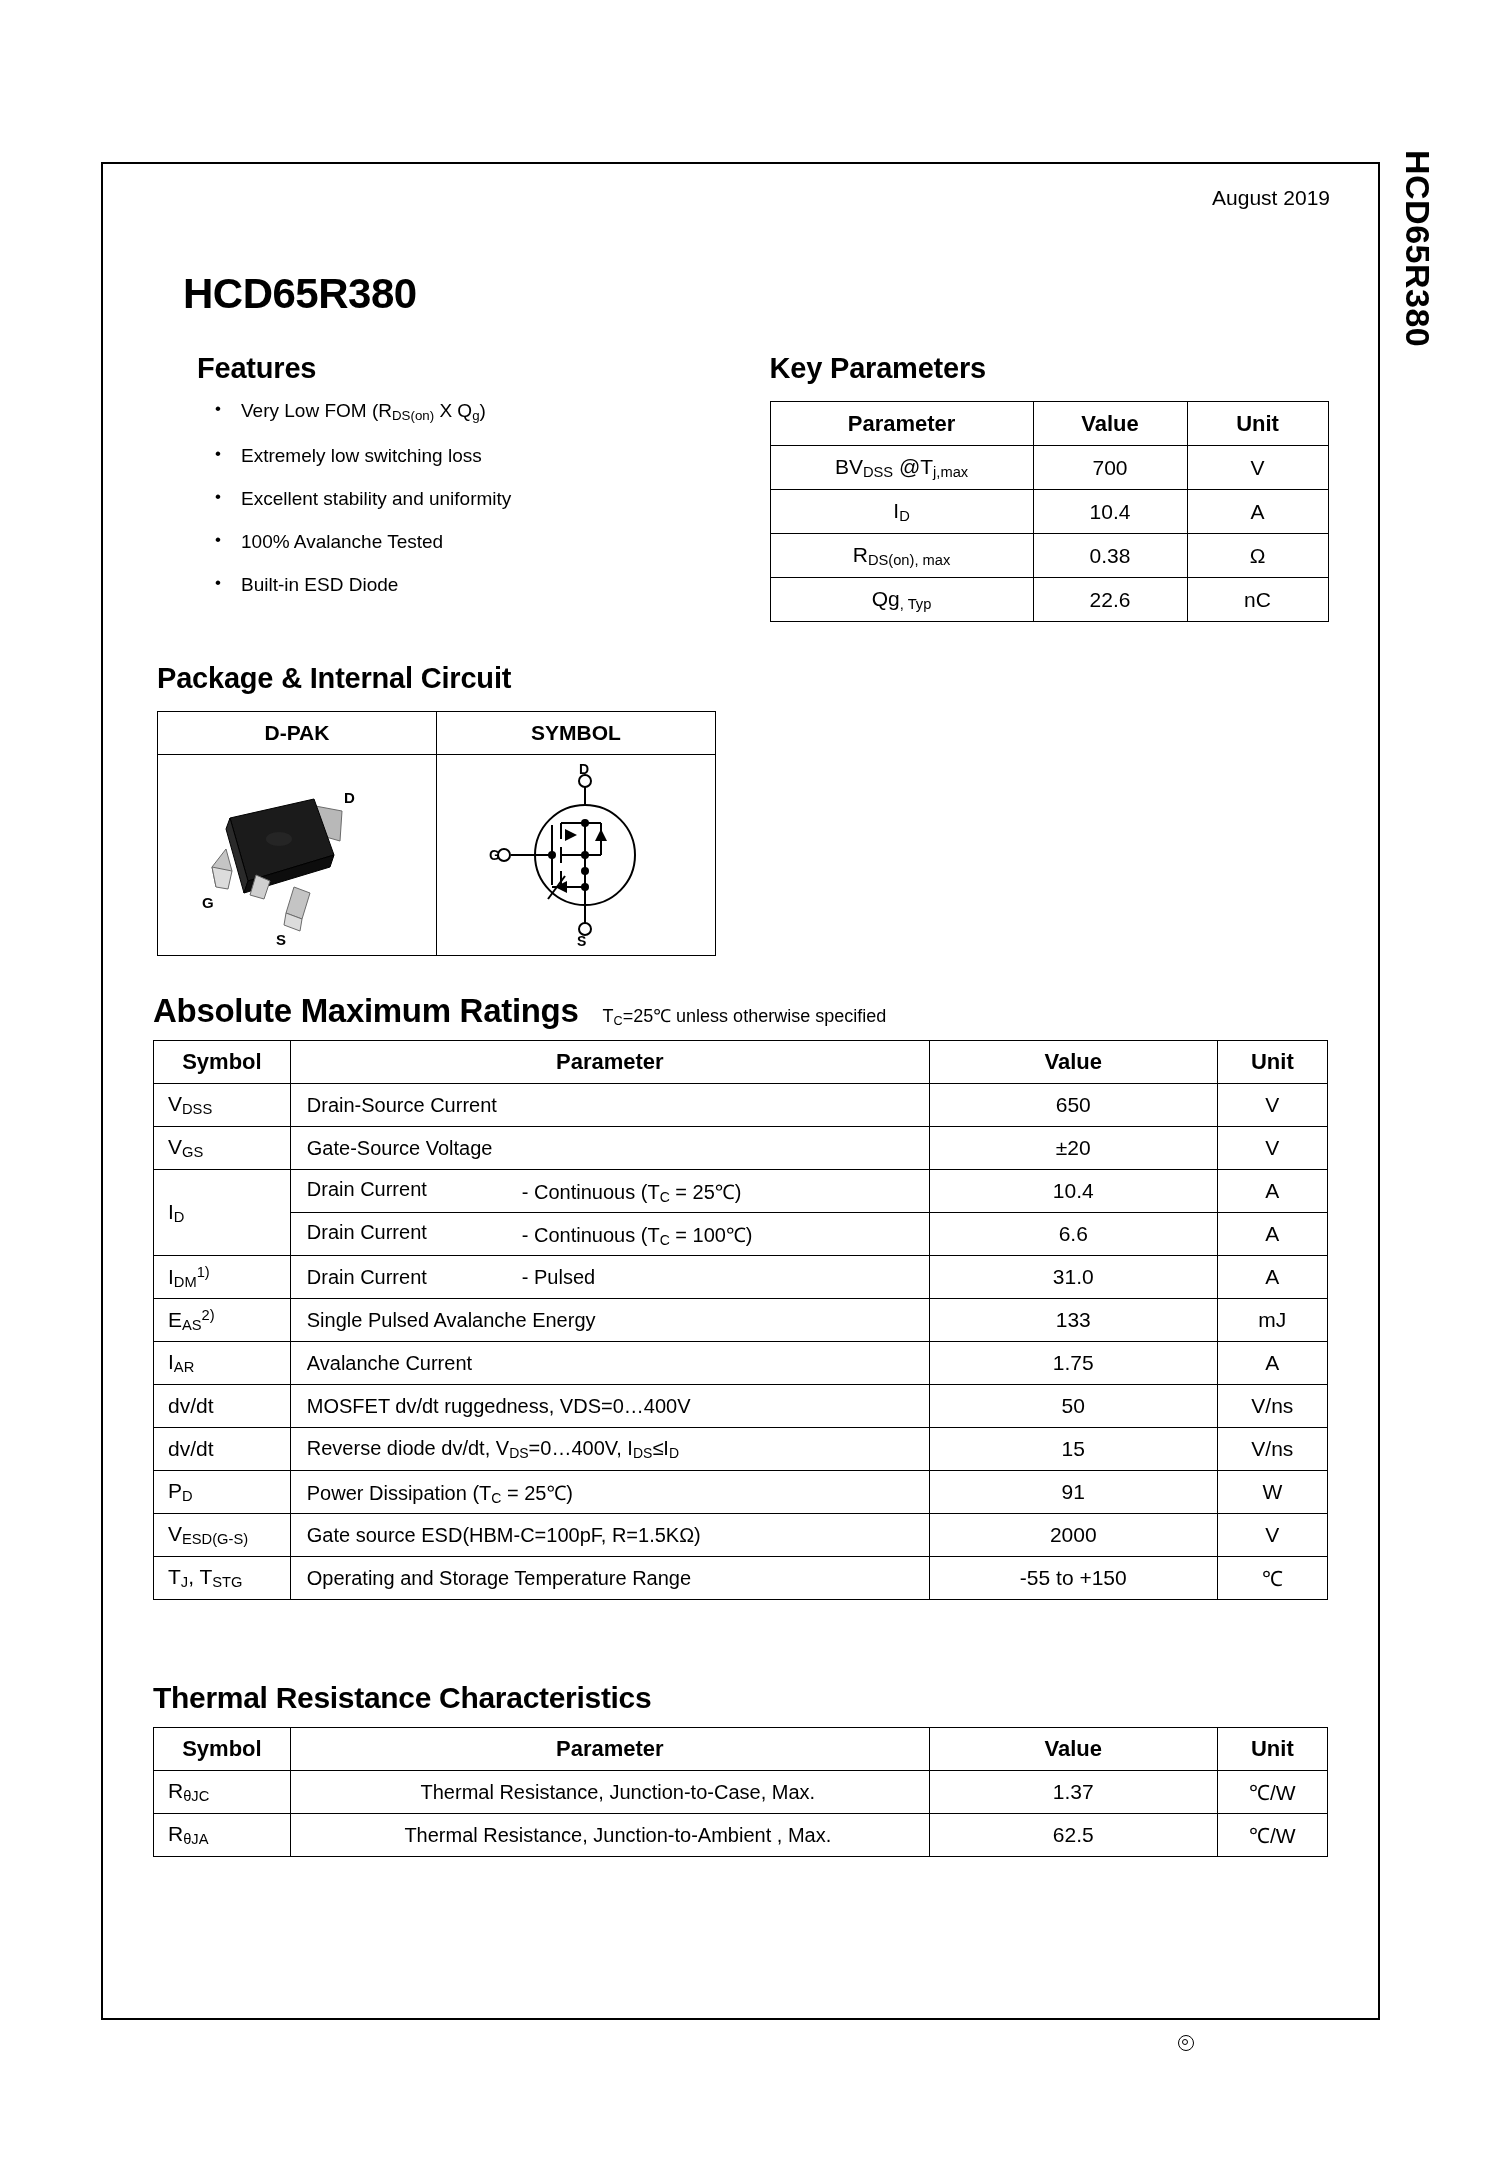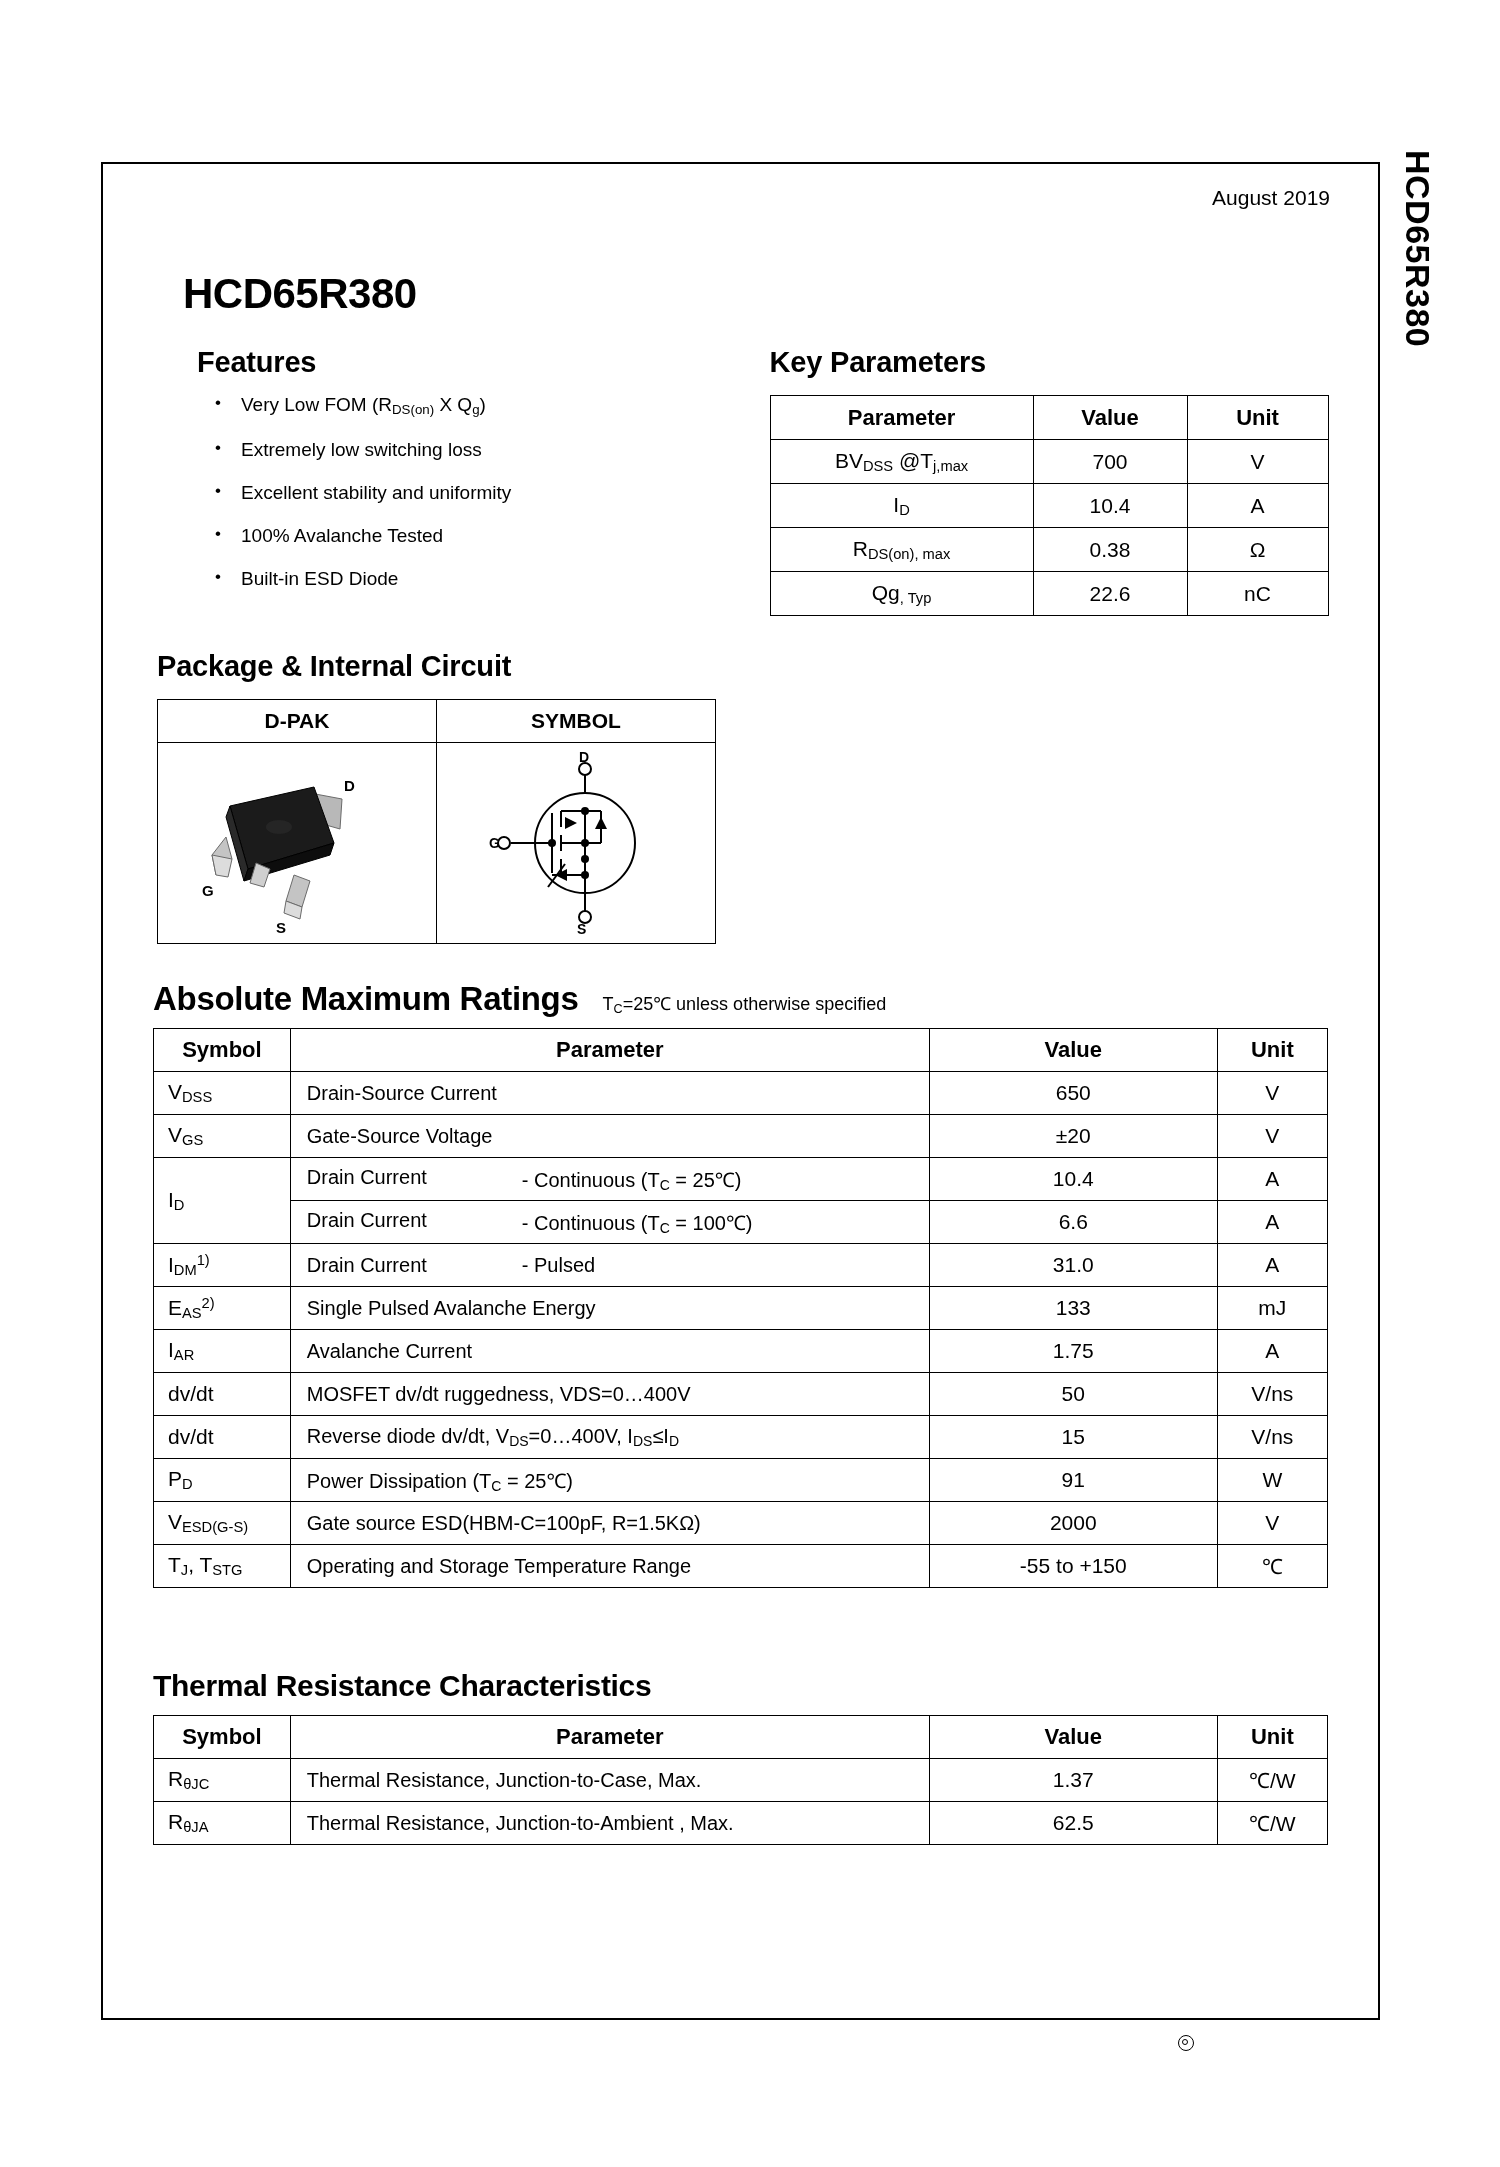--- a/index.html
+++ b/index.html
@@ -79,21 +79,21 @@
     display: flex;
     margin-top: 30px;
   }
   .col-left  { width: 616px; padding-left: 56px; box-sizing: border-box; }
   .col-right { width: 590px; padding-left: 16px; box-sizing: border-box; }
 
   .sec-head {
     font-size: 29px;
     font-weight: bold;
     letter-spacing: -0.2px;
-    margin: 0 0 16px 0;
+    margin: 6px 0 16px 0;
   }
 
   ul.bullets {
     list-style: none;
     margin: 0;
     padding: 0;
   }
   ul.bullets li {
     font-size: 19px;
     line-height: 1.0;
@@ -177,21 +177,21 @@
   .par-inner { display: flex; }
   .par-inner .p1 { width: 215px; flex: none; }
   .par-inner .p2 { flex: 1; }
 
   
   #thermal-table col.c1 { width: 134px; }
   #thermal-table col.c2 { width: 626px; }
   #thermal-table col.c3 { width: 282px; }
   #thermal-table col.c4 { width: 108px; }
   #thermal-table td.sym { text-align: left; padding-left: 14px; font-size: 21px; }
-  #thermal-table td.par { text-align: left; padding-left: 16px; font-size: 20px; }
+  #thermal-table td.par { text-align: center; padding-left: 16px; font-size: 20px; }
   #thermal-table th, #thermal-table td { height: 42px; }
 
   .thermal-head {
     font-size: 30px;
     font-weight: bold;
     letter-spacing: -0.3px;
     margin: 0 0 12px 12px;
   }
   #thermal-section { margin-top: 81px; }
 

